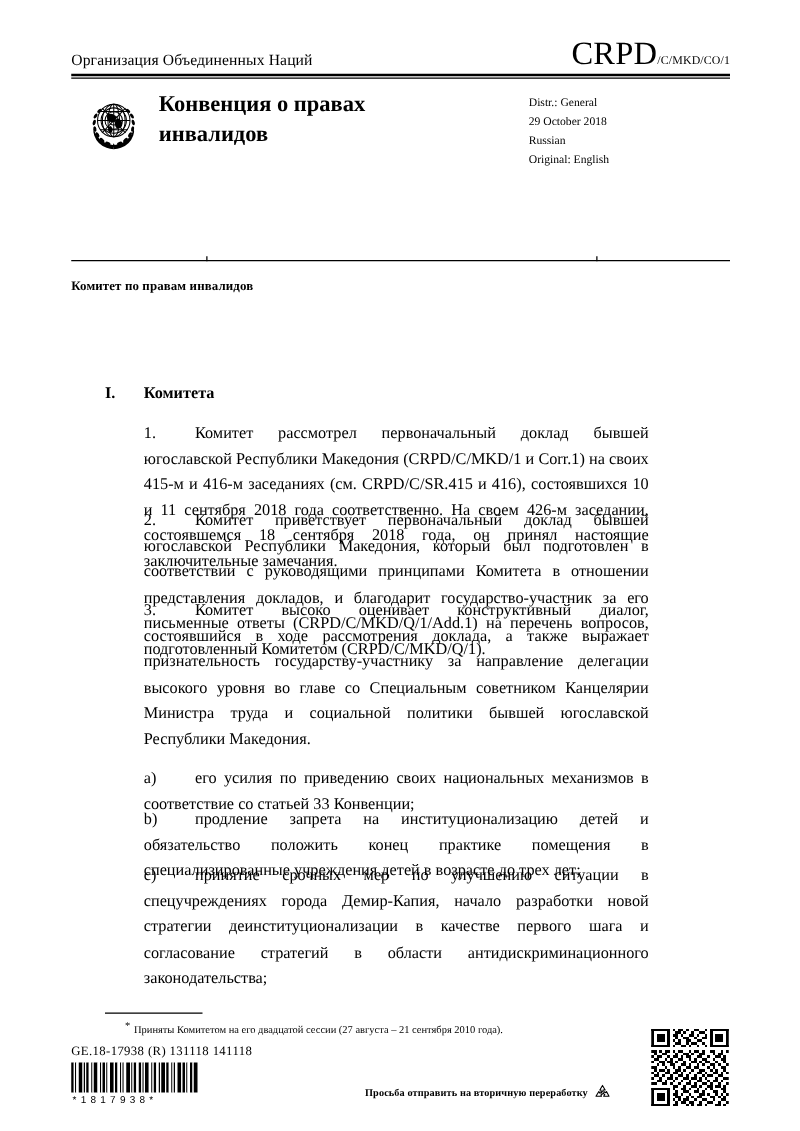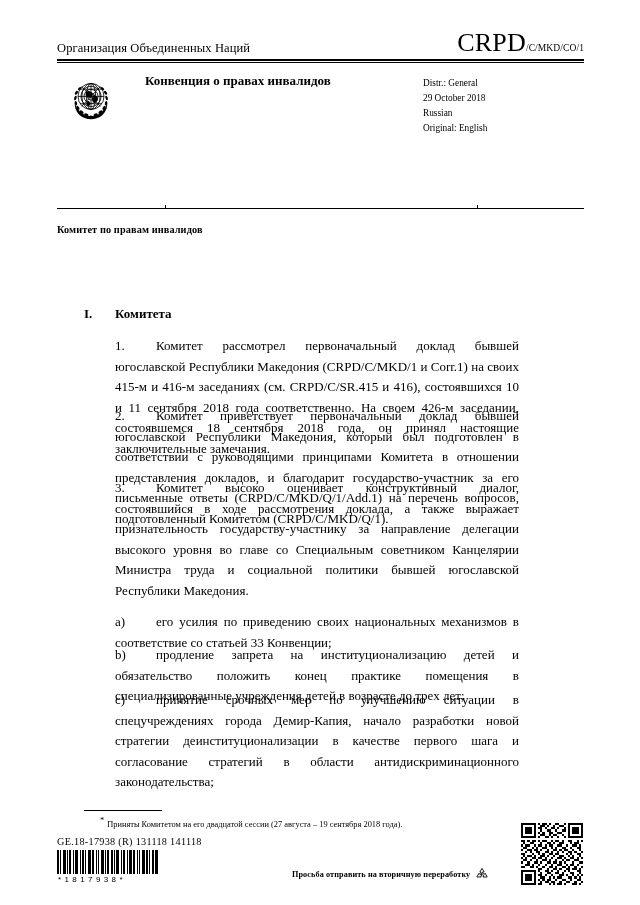--- a/index.html
+++ b/index.html
@@ -75,22 +75,22 @@
     align-items: flex-start;
   }
   .emblem {
     width: 52px;
     height: 52px;
     flex: 0 0 52px;
     margin-left: 8px;
     margin-top: 2px;
   }
   .conv-title {
-    margin-left: 28px;
-    font-size: 13px;
+    margin-left: 10px;
+    font-size: 18px;
     font-weight: bold;
     line-height: 1.32;
     max-width: 250px;
     padding-top: 2px;
   }
   .distr-block {
     position: absolute;
     left: 366px;
     top: 6px;
     font-size: 9.3px;
@@ -374,21 +374,21 @@
     <span class="letter">b)</span><span>продление запрета на институционализацию детей и обязательство положить конец практике помещения в специализированные учреждения детей в возрасте до трех лет;</span>
   </div>
 
   <div class="para sub" id="pc">
     <span class="letter">c)</span><span>принятие срочных мер по улучшению ситуации в спецучреждениях города Демир-Капия, начало разработки новой стратегии деинституционализации в качестве первого шага и согласование стратегий в области антидискриминационного законодательства;</span>
   </div>
 
 
   <div class="fn-rule"></div>
   <div class="footnote">
-    <span class="star">*</span><span>Приняты Комитетом на его двадцатой сессии (27 августа – 19 сентября 2018 года).</span>
+    <span class="star">*</span><span>Приняты Комитетом на его двадцатой сессии (27 августа – 21 сентября 2010 года).</span>
   </div>
 
   <div class="gecode">GE.18-17938  (R)  131118  141118</div>
 
   <div class="barcode-wrap">
     <div class="barcode">
       <i style="width:2px"></i>
         <i style="width:1px;background:#fff"></i>
       <i style="width:1px"></i>
         <i style="width:2px;background:#fff"></i>

